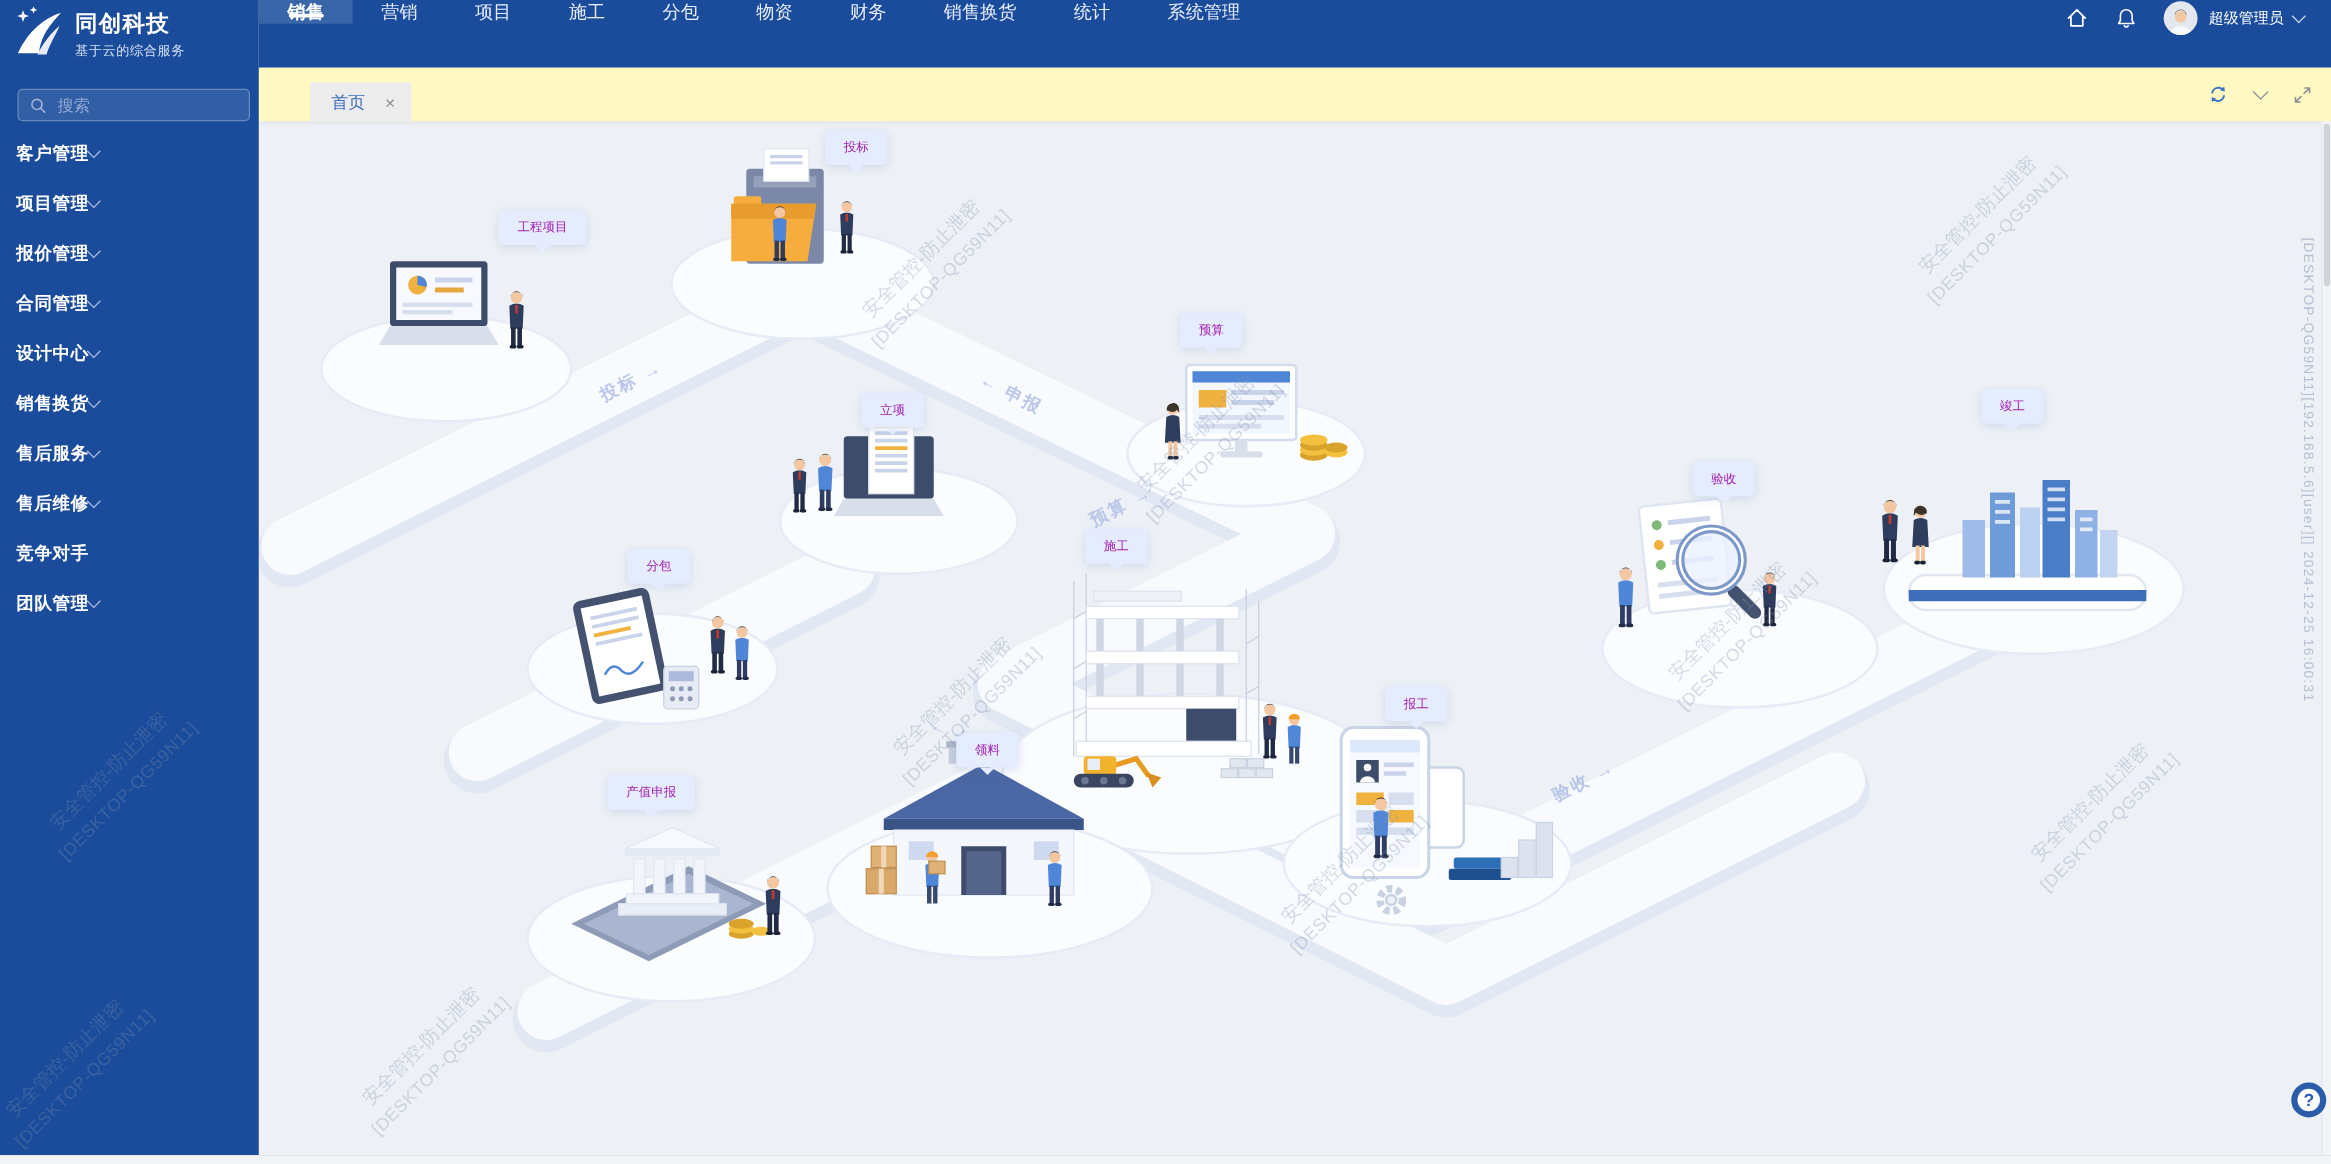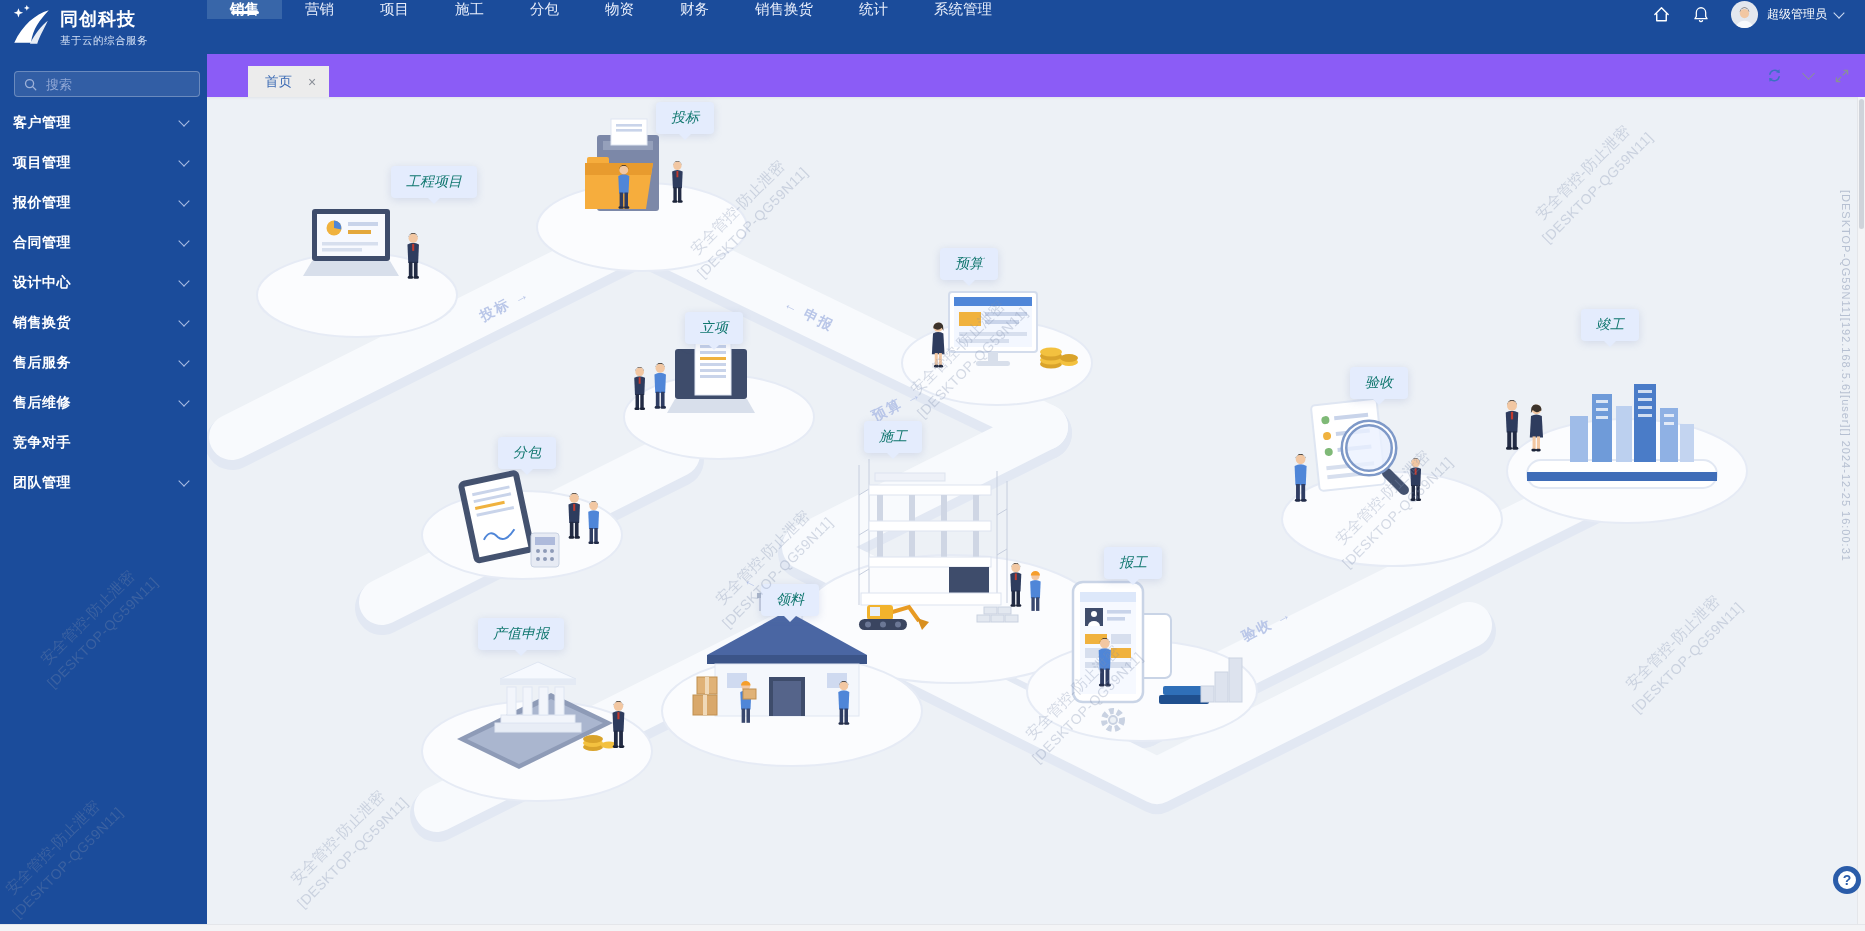--- a/index.html
+++ b/index.html
@@ -16,52 +16,52 @@
   .brand-text{margin-left:6px;padding-top:2px;color:#fff;}
   .brand-name{font-size:18px;font-weight:bold;letter-spacing:1px;line-height:24px;}
   .brand-tagline{font-size:10.5px;color:#d6e2f6;margin-top:3px;letter-spacing:0.5px;}
   .search-box{position:absolute;left:14px;top:71px;width:186px;height:26px;box-sizing:border-box;
     background:rgba(255,255,255,0.10);border:1px solid rgba(255,255,255,0.28);border-radius:4px;
     display:flex;align-items:center;padding:0 8px;}
   .search-box svg{flex:0 0 auto;}
   .search-input{background:transparent;border:none;outline:none;color:#e8eefc;font-size:13px;width:140px;margin-left:6px;font-family:inherit;}
   .search-input::placeholder{color:#93a9d6;}
   .menu{position:absolute;left:0;top:103px;width:207px;}
-  .menu-item{height:40px;display:flex;align-items:center;justify-content:space-between;
+  .menu-item{height:40px;display:flex;align-items:center;
     padding:0 19px 0 13px;color:#ffffff;font-size:14px;font-weight:600;cursor:pointer;letter-spacing:0.5px;}
   .chev{width:7px;height:7px;border-right:1.5px solid #a9bde4;border-bottom:1.5px solid #a9bde4;transform:rotate(45deg);margin-top:-4px;}
   
   .main-header{position:absolute;left:207px;top:0;right:0;height:54px;background:#1b4c9b;z-index:10;display:flex;align-items:flex-start;}
   .top-nav{display:flex;align-items:stretch;flex:1 1 auto;}
   .nav-tab{position:relative;display:flex;align-items:center;justify-content:center;
     padding:0 23px;color:#e8eefb;font-size:14.5px;cursor:pointer;white-space:nowrap;}
   .nav-tab.active{background:#3866a9;color:#fff;font-weight:600;}
   .nav-tab.active::after{content:"";position:absolute;left:50%;bottom:5px;transform:translateX(-50%);
     width:28px;height:3px;background:#fff;border-radius:2px;}
   .header-right{display:flex;align-items:center;gap:18px;padding-right:22px;}
   .hicon{width:22px;height:22px;display:flex;align-items:center;justify-content:center;cursor:pointer;}
   .user-chip{display:flex;align-items:center;gap:8px;cursor:pointer;color:#fff;font-size:12px;}
   .user-caret{width:7px;height:7px;border-right:1.5px solid #cfdcf3;border-bottom:1.5px solid #cfdcf3;transform:rotate(45deg);margin-top:-3px;}
   
-  .tabstrip{position:absolute;left:207px;top:54px;right:0;height:43px;background:#8b5cf6;z-index:9;
+  .tabstrip{position:absolute;left:207px;top:54px;right:0;height:43px;background:#fef9c3;z-index:9;
     box-shadow:0 1px 3px rgba(0,0,0,0.06);}
   .page-tab{position:absolute;left:41px;bottom:0;height:31px;background:#ececec;display:flex;align-items:center;
     gap:16px;padding:0 13px 0 17px;cursor:pointer;}
   .page-tab-label{color:#3f6db5;font-size:13.5px;}
   .tab-close{color:#8a8f98;font-size:14px;line-height:1;cursor:pointer;}
   .strip-icons{position:absolute;right:14px;top:0;height:43px;display:flex;align-items:center;gap:16px;}
   .strip-icons .sicon{width:18px;height:18px;display:flex;align-items:center;justify-content:center;cursor:pointer;}
   .strip-chev{width:8px;height:8px;border-right:1.6px solid #8a8f98;border-bottom:1.6px solid #8a8f98;transform:rotate(45deg);margin-top:-4px;}
   
   .content{position:absolute;left:207px;top:97px;right:7px;bottom:6px;background:#edf1f6;overflow:hidden;z-index:1;}
   .stage{position:absolute;left:0;top:0;width:1651px;height:828px;}
   .stage svg{position:absolute;left:0;top:0;}
-  .bubble{position:absolute;transform:translate(-50%,-50%);background:#e4ecfd;color:#0f766e;
-    font-size:14px;padding:7px 15px;border-radius:4px;white-space:nowrap;z-index:3;
-    box-shadow:0 2px 8px rgba(100,120,180,0.20);font-style:italic;}
+  .bubble{position:absolute;transform:translate(-50%,-50%);background:#e4ecfd;color:#a21caf;
+    font-size:10px;padding:7px 15px;border-radius:4px;white-space:nowrap;z-index:3;
+    box-shadow:0 2px 8px rgba(100,120,180,0.20);}
   .bubble::after{content:"";position:absolute;left:50%;top:100%;transform:translateX(-50%);
     border:6px solid transparent;border-top-color:#e4ecfd;}
   .road-label{fill:#b9c6e8;font-size:14px;font-weight:bold;letter-spacing:2px;text-anchor:middle;}
   
   .wm-layer{position:absolute;inset:0;z-index:40;pointer-events:none;}
   .wm{position:absolute;transform:translate(-50%,-50%) rotate(-45deg);color:rgba(128,143,174,0.32);
     font-size:15px;line-height:1.55;text-align:center;white-space:nowrap;}
   .wm .wm2{font-size:14px;letter-spacing:0.5px;}
   .side-wm{position:absolute;left:1852px;top:190px;transform-origin:0 0;transform:rotate(90deg);
     font-size:11px;color:rgba(128,143,174,0.50);white-space:nowrap;letter-spacing:1px;}

